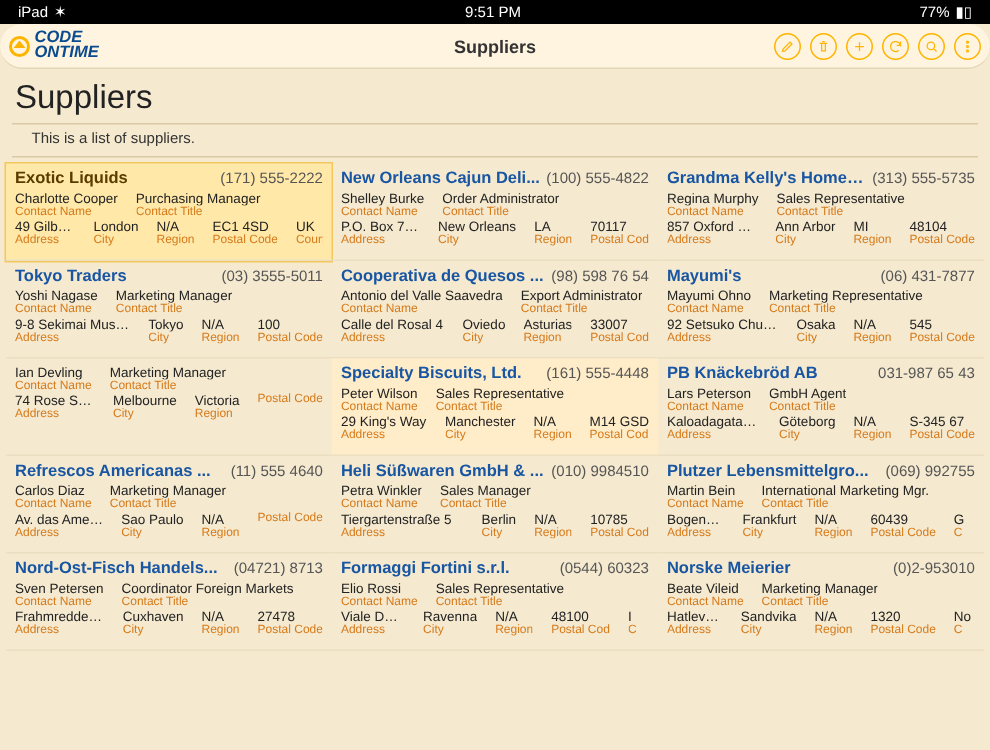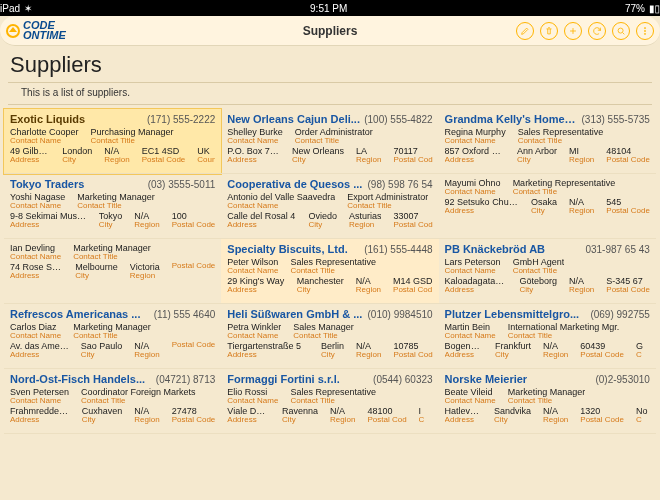--- a/index.html
+++ b/index.html
@@ -1,17 +1,17 @@
 <!DOCTYPE html>
 <html><head>
 <meta charset="utf-8">
 <style>
   * { box-sizing: border-box; margin: 0; padding: 0; font-family: -apple-system, "Helvetica Neue", Arial, sans-serif; }
   body { width: 660px; height: 500px; background: #f5e9cf; overflow: hidden; font-size: 10px; color: #222; }
-  .status-bar { height: 16px; background: #000; color: #fff; display: flex; align-items: center; justify-content: space-between; padding: 0 0; font-size: 10px; }
+  .status-bar { height: 16px; background: #000; color: #fff; display: flex; align-items: center; justify-content: space-between; padding: 0 12px; font-size: 10px; }
   .status-left, .status-right { display: flex; align-items: center; gap: 4px; }
   .app-bar { height: 30px; background: #fff4df; border-bottom: 1px solid #e2d6b8; display: flex; align-items: center; padding: 0 6px; position: relative; border-radius: 15px; }
   .logo { display:flex; align-items:center; gap:3px; }
   .home-ico { width:14px; height:14px; border:2px solid #ffb400; border-radius:50%; display:flex; align-items:center; justify-content:center; }
   .home-ico::before { content:""; border-left:4px solid transparent; border-right:4px solid transparent; border-bottom:5px solid #ffb400; position:relative; top:-1px; }
   .brand { font-style: italic; font-weight: bold; font-size: 11px; color:#0a4b8f; line-height: 0.9; }
   .brand span { color:#0a4b8f; }
   .appbar-title { position:absolute; left:0; right:0; text-align:center; font-weight:600; color:#333; font-size:12px; pointer-events:none; }
   .toolbar { margin-left:auto; display:flex; gap:6px; }
   .tbtn { width:18px; height:18px; border:1.5px solid #ffb400; border-radius:50%; display:flex; align-items:center; justify-content:center; color:#ffb400; font-size:11px; font-weight:bold; }
@@ -270,20 +270,24 @@
           <div class="lab">Region</div>
         </div>
       <div class="field">
           <div class="val">33007</div>
           <div class="lab">Postal Cod</div>
         </div>
 
     </div>
     </div>
     <div class="card">
+    <div class="card-head">
+      <div class="cname">Mayumi's</div>
+      <div class="cphone">(06) 431-7877</div>
+    </div>
     <div class="row">
       <div class="field">
           <div class="val">Mayumi Ohno</div>
           <div class="lab">Contact Name</div>
         </div>
       <div class="field">
           <div class="val">Marketing Representative</div>
           <div class="lab">Contact Title</div>
         </div>
     </div>

